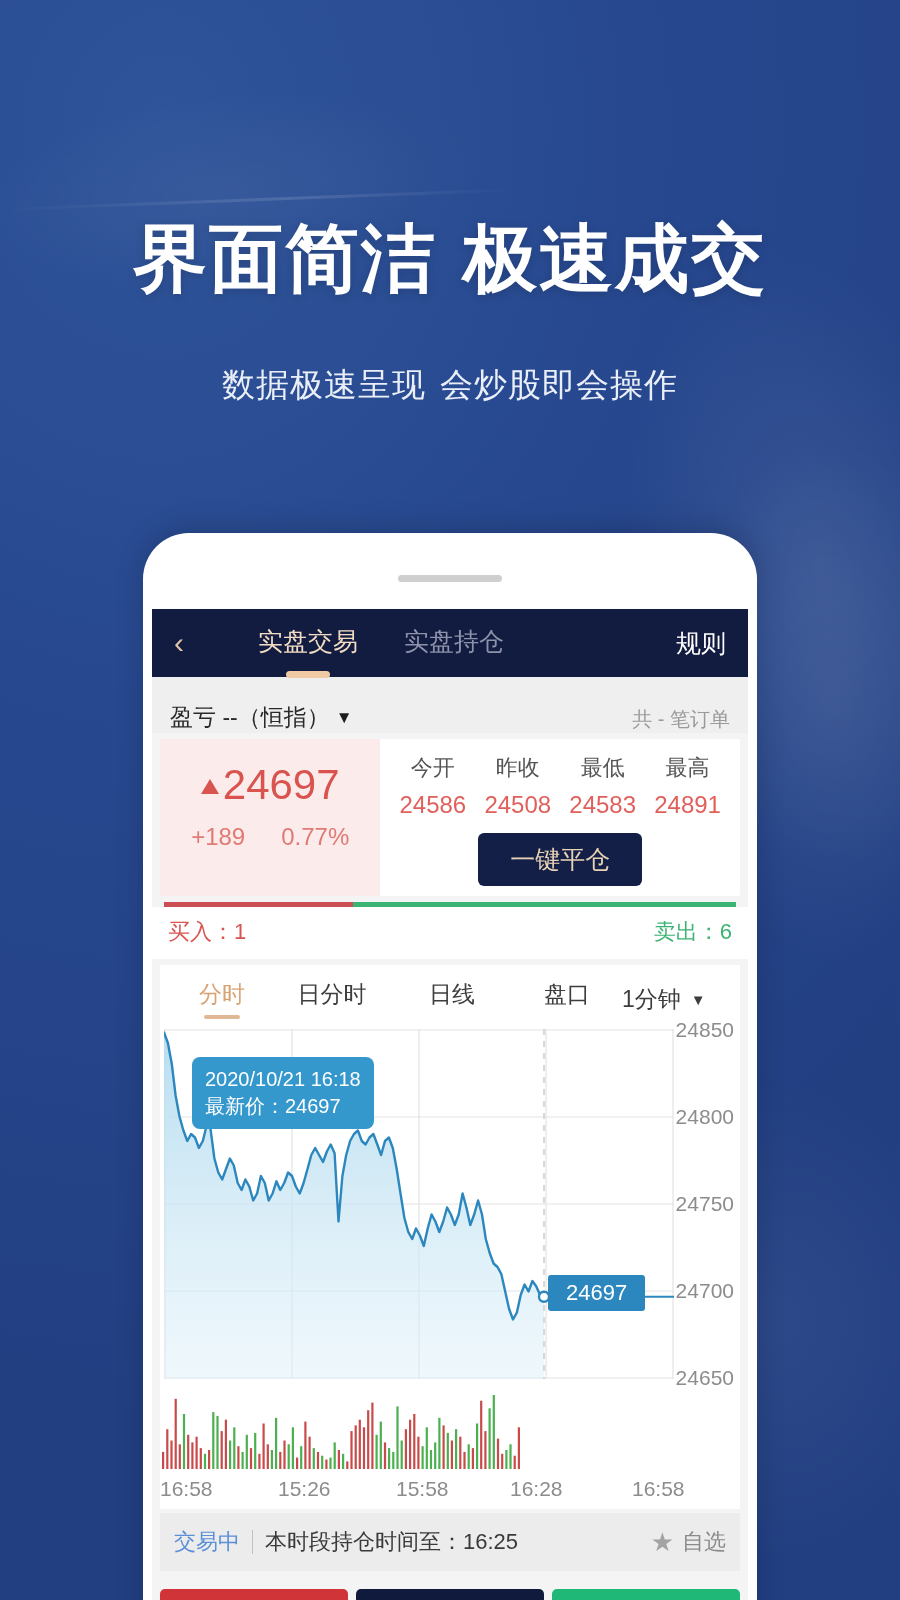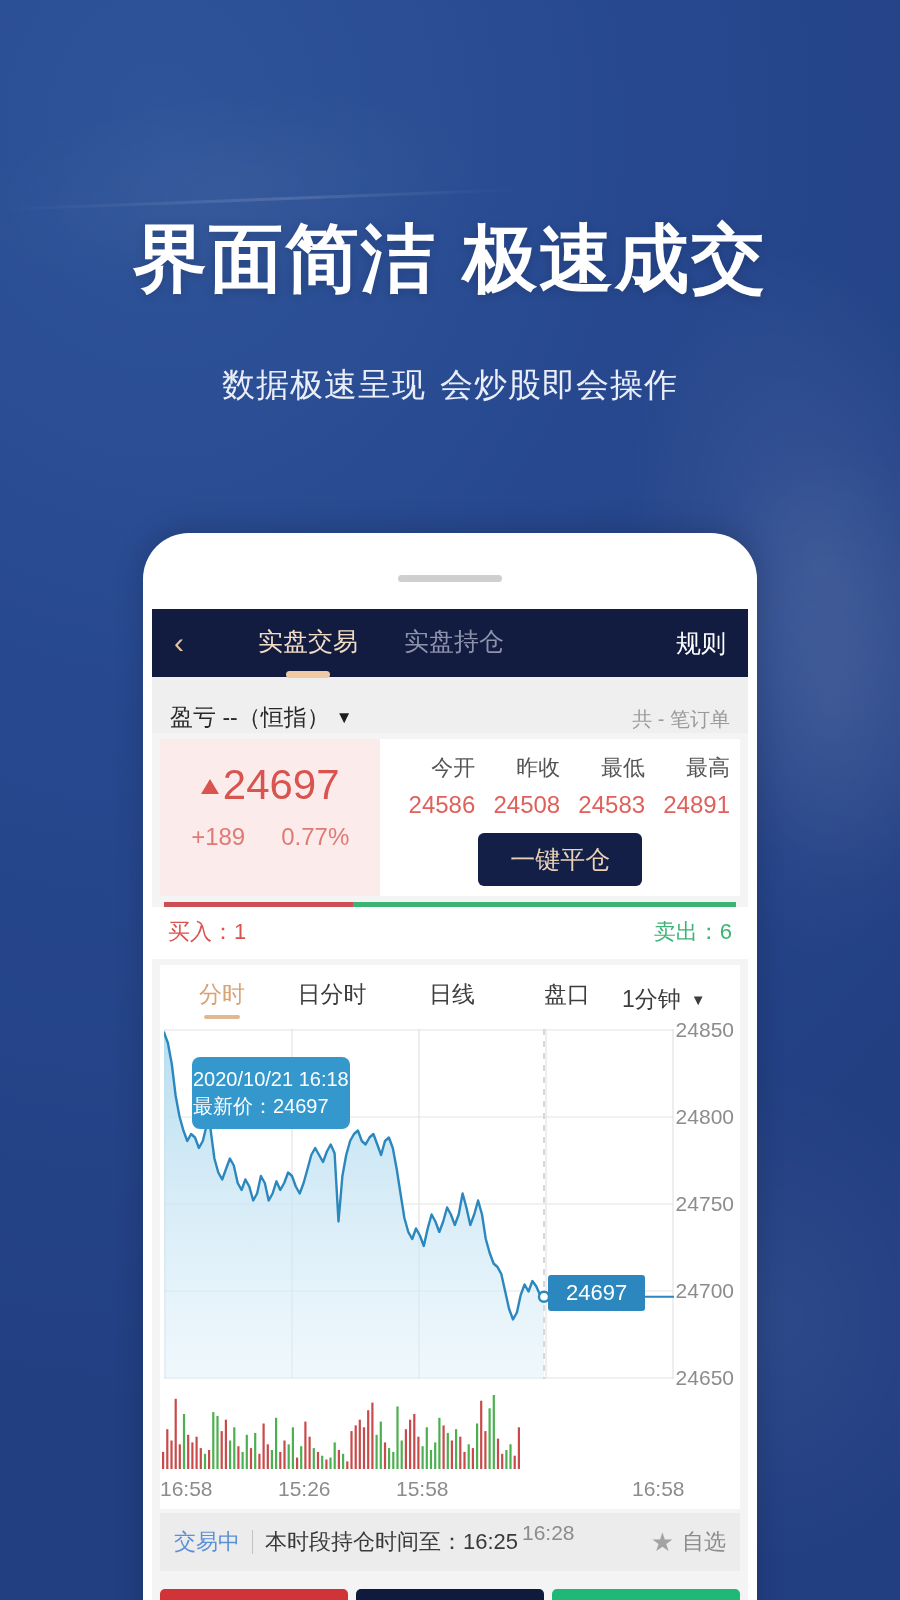--- a/index.html
+++ b/index.html
@@ -147,21 +147,21 @@
     border-left: 9px solid transparent; border-right: 9px solid transparent;
     border-bottom: 15px solid #d9534f;
   }
   .quote-delta {
     margin-top: 14px;
     display: flex; justify-content: center; gap: 36px;
     color: #e07a74; font-size: 24px;
   }
   .quote-right { flex: 1; padding: 14px 10px 10px 10px; }
   .stats-row { display: flex; }
-  .stat { flex: 1; text-align: right; }
+  .stat { flex: 1; text-align: center; }
   .stat-label { font-size: 22px; color: #555555; }
   .stat-value { font-size: 24px; color: #e0605c; margin-top: 8px; }
   .flat-btn-wrap { display: flex; justify-content: center; margin-top: 14px; }
   .flat-btn {
     background: #141f47; color: #e8d2b6;
     font-size: 25px; padding: 10px 32px;
     border-radius: 6px; border: none;
   }
   .ratio-bar { display: flex; height: 5px; margin: 6px 12px 0 12px; }
   .ratio-buy { background: #cb4f55; }
@@ -198,21 +198,21 @@
   .y-labels {
     position: absolute; right: 6px; top: 0; height: 100%; width: 86px;
   }
   .y-label {
     position: absolute; right: 0;
     font-size: 21px; color: #8c8c8c; transform: translateY(-50%);
   }
   .tooltip-box {
     position: absolute; left: 32px; top: 28px;
     background: #3498cd; color: #ffffff;
-    border-radius: 8px; padding: 9px 1px;
+    border-radius: 8px; padding: 9px 13px;
     font-size: 20px; line-height: 1.36;
   }
   .price-tag {
     position: absolute;
     background: #2b87bd; color: #ffffff;
     font-size: 22px; padding: 5px 18px;
     border-radius: 3px;
   }
   .vol-body { position: relative; height: 86px; margin-top: 2px; }
   .x-labels {
@@ -479,21 +479,21 @@
             <rect x="349.4" y="55.3" width="2.2" height="24.7" fill="#4cb050"></rect>
             <rect x="353.6" y="66.7" width="2.2" height="13.3" fill="#c94a4a"></rect>
             <rect x="357.8" y="38.3" width="2.2" height="41.7" fill="#c94a4a"></rect>
           </svg>
       </div>
 
       <div class="x-labels" id="x-labels">
           <div class="x-label" style="left: 0px;">16:58</div>
           <div class="x-label" style="left: 118px;">15:26</div>
           <div class="x-label" style="left: 236px;">15:58</div>
-          <div class="x-label" style="left: 362px; margin-top: 44px;">16:28</div>
+          <div class="x-label" style="left: 350px;">16:28</div>
           <div class="x-label" style="left: 472px;">16:58</div>
         </div>
     </div>
 
     <div class="status-strip">
       <div class="status-trading">交易中</div>
       <div class="status-div"></div>
       <div class="status-text">本时段持仓时间至：16:25</div>
       <div class="fav">
         <span class="star">★</span>

